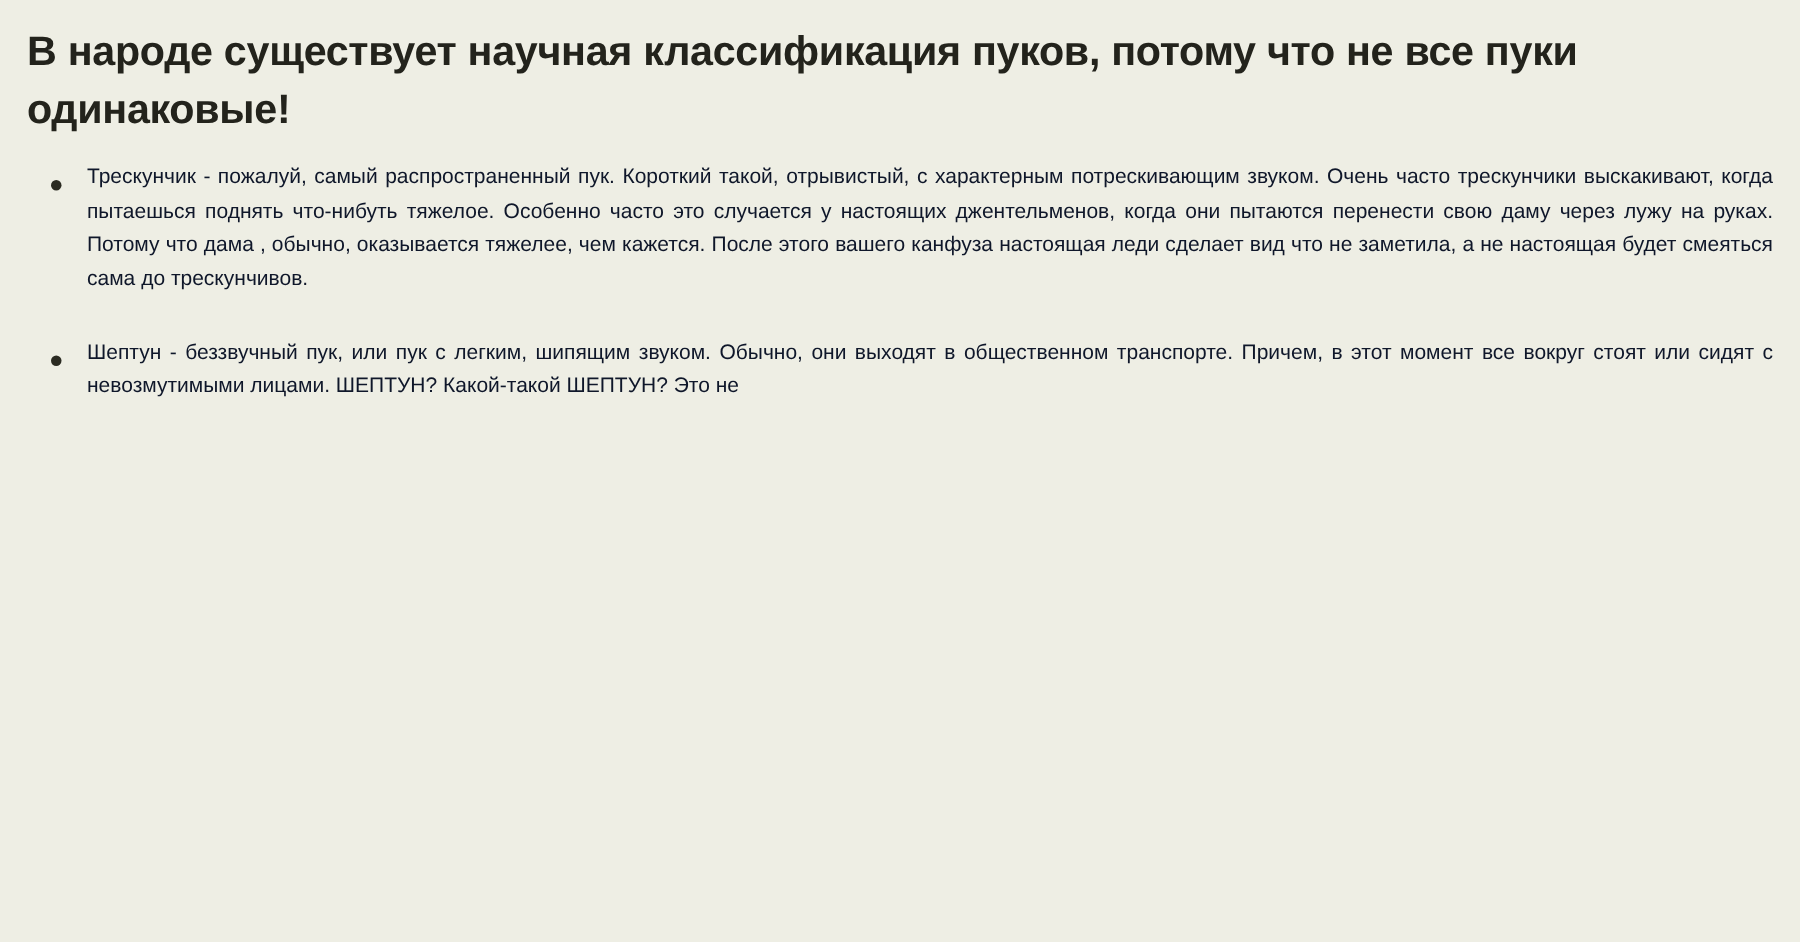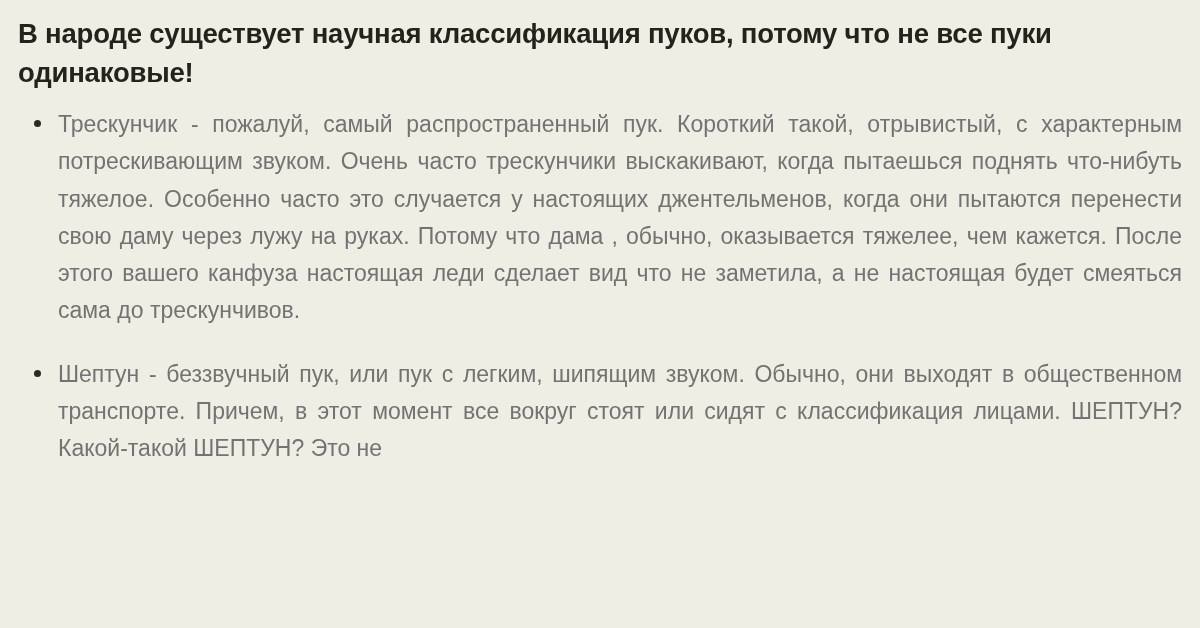--- a/index.html
+++ b/index.html
@@ -34,24 +34,24 @@
   }
   ul.list {
     list-style: none;
     margin: 0;
     padding: 0;
   }
   ul.list > li {
     position: relative;
     padding-left: 40px;
     margin-bottom: 26px;
-    font-size: 23px;
+    font-size: 14px;
     line-height: 1.62;
     text-align: justify;
-    color: #737373;
+    color: #0f172a;
   }
   ul.list > li::before {
     content: "";
     position: absolute;
     left: 16px;
     top: 14px;
     width: 7px;
     height: 7px;
     background: #2b2b22;
     border-radius: 50%;
@@ -69,17 +69,17 @@
 
 <div class="page">
 
   <h1 class="title">В народе существует научная классификация пуков, потому что не все пуки одинаковые!</h1>
 
   <ul class="list">
     <li>
       <span class="para">Трескунчик - пожалуй, самый распространенный пук. Короткий такой, отрывистый, с характерным потрескивающим звуком. Очень часто трескунчики выскакивают, когда пытаешься поднять что-нибуть тяжелое. Особенно часто это случается у настоящих джентельменов, когда они пытаются перенести свою даму через лужу на руках. Потому что дама , обычно, оказывается тяжелее, чем кажется. После этого вашего канфуза настоящая леди сделает вид что не заметила, а не настоящая будет смеяться сама до трескунчивов.</span>
     </li>
     <li class="clipped">
-      <span class="para">Шептун - беззвучный пук, или пук с легким, шипящим звуком. Обычно, они выходят в общественном транспорте. Причем, в этот момент все вокруг стоят или сидят с классификация лицами. ШЕПТУН? Какой-такой ШЕПТУН? Это не</span>
+      <span class="para">Шептун - беззвучный пук, или пук с легким, шипящим звуком. Обычно, они выходят в общественном транспорте. Причем, в этот момент все вокруг стоят или сидят с невозмутимыми лицами. ШЕПТУН? Какой-такой ШЕПТУН? Это не</span>
     </li>
   </ul>
 
 </div>
 
 </body></html>

